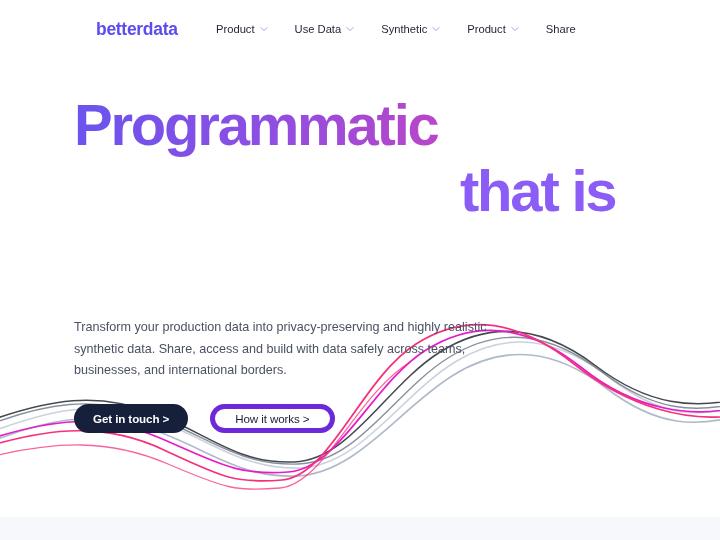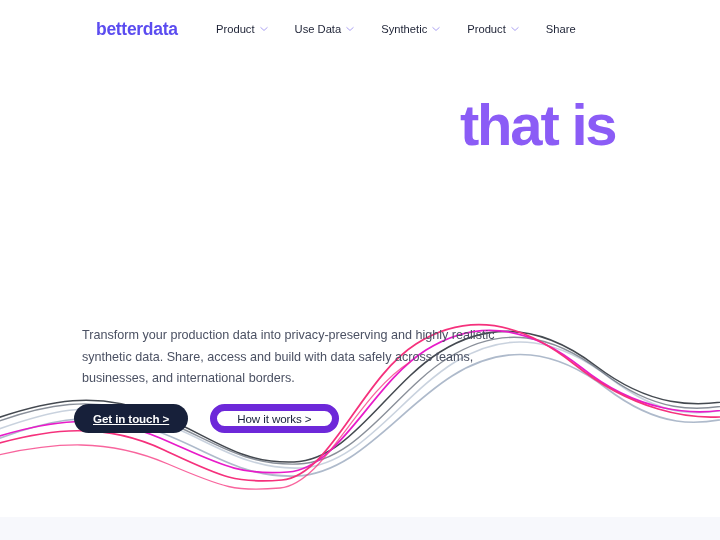--- a/index.html
+++ b/index.html
@@ -122,21 +122,21 @@
     -webkit-text-fill-color: transparent;
   }
   .dark-ink { color: #8b5cf6; }
 
   
   .subcopy {
     position: absolute;
     left: 74px;
     top: 317px;
     width: 452px;
-    margin: 8px;
+    margin: 0;
     font-size: 12.6px;
     line-height: 21.5px;
     color: #4b5163;
     z-index: 30;
   }
 
   
   .cta-row {
     position: absolute;
     left: 74px;
@@ -157,28 +157,27 @@
     cursor: pointer;
     box-sizing: border-box;
     white-space: nowrap;
   }
   .btn-primary {
     height: 29px;
     padding: 0 19px;
     background: #17203a;
     color: #ffffff;
     border: none;
-    text-decoration: underline;
   }
   .btn-secondary {
     height: 29px;
     padding: 0 20px;
     background: #ffffff;
     color: #17203a;
-    border: 7px solid #6d28d9;
+    border: 5px solid #6d28d9;
     font-weight: 400;
     font-size: 11.6px;
   }
 
   
   .wave-wrap {
     position: absolute;
     left: 0;
     top: 300px;
     width: 720px;
@@ -248,20 +247,21 @@
 
       <div class="nav-item">
         <span>Share</span>
       </div>
 
     </nav>
   </header>
 
   <div class="hero">
     <h1 class="headline">
+      <span class="ln grad-a">Programmatic</span>
       <span class="ln"><span class="grad-b">Synthetic Data</span><span class="dark-ink"> that is</span></span>
     </h1>
   </div>
 
   <p class="subcopy">Transform your production data into privacy-preserving and highly realistic synthetic data. Share, access and build with data safely across teams, businesses, and international borders.</p>
 
   <div class="cta-row">
     <button class="btn btn-primary">Get in touch &gt;</button>
     <button class="btn btn-secondary">How it works &gt;</button>
   </div>

